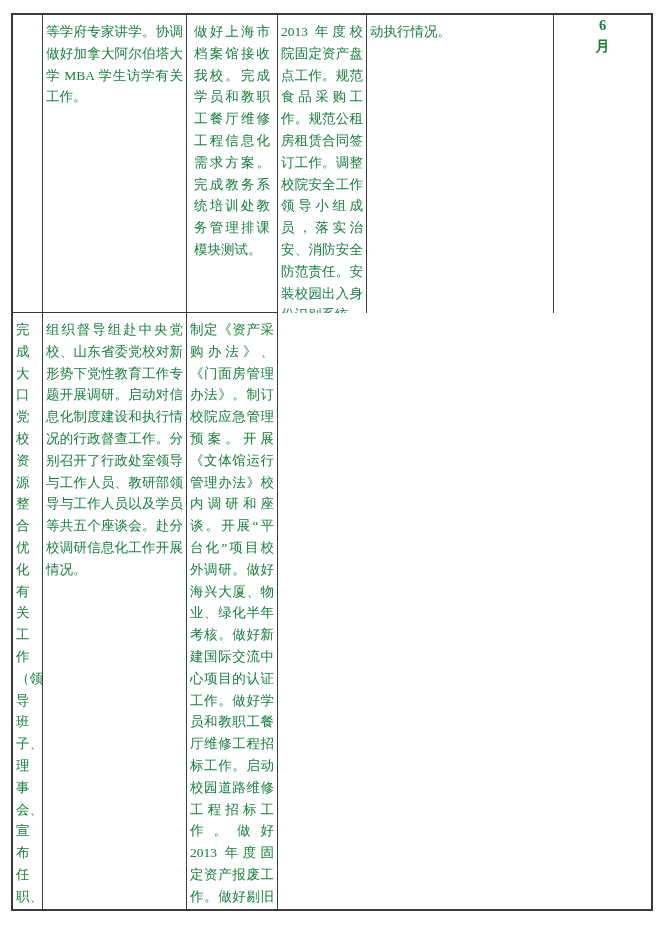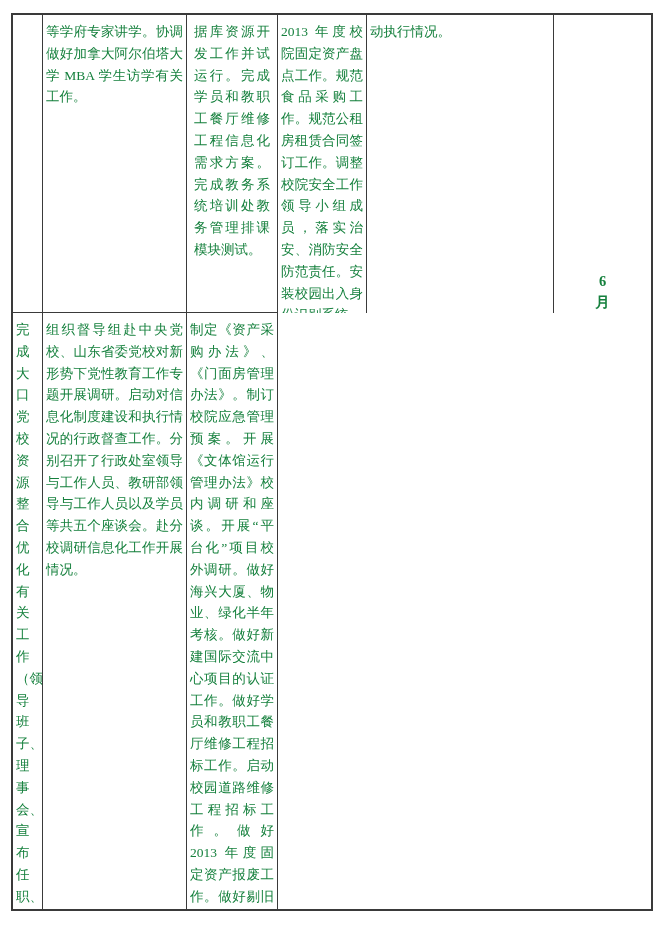--- a/index.html
+++ b/index.html
@@ -33,21 +33,21 @@
     line-height: 21.8px;
     text-align: justify;
     text-justify: inter-ideograph;
     padding: 6px 3px 4px 3px;
   }
   .cell:nth-child(6n) { border-right: none; font-weight: bold; }
   .cell:nth-last-child(-n+6) { border-bottom: none; }
   .c2 { padding-left: 7px; padding-right: 7px; }
   .month {
     display: flex;
-    align-items: flex-end;
+    align-items: flex-start;
     justify-content: center;
     padding: 0;
   }
   .month .month-text {
     display: block;
     width: 18px;
     font-weight: bold;
     font-size: 14.5px;
     line-height: 21px;
     text-align: center;
@@ -60,21 +60,21 @@
 <div class="page">
   <div class="doc-table">
 
     <div class="cell month">
       <span class="month-text"></span>
     </div>
     <div class="cell c1">
       <span>等学府专家讲学。协调做好加拿大阿尔伯塔大学 MBA 学生访学有关工作。</span>
     </div>
     <div class="cell c2">
-      <span>据库资源开发工作并试运行。完成学员和教职工餐厅维修工程信息化需求方案。完成教务系统培训处教务管理排课模块测试。</span>
+      <span>做好上海市档案馆接收我校。完成学员和教职工餐厅维修工程信息化需求方案。完成教务系统培训处教务管理排课模块测试。</span>
     </div>
     <div class="cell c4">
       <span>2013 年度校院固定资产盘点工作。规范食品采购工作。规范公租房租赁合同签订工作。调整校院安全工作领导小组成员，落实治安、消防安全防范责任。安装校园出入身份识别系统。</span>
     </div>
     <div class="cell c5">
       <span>动执行情况。</span>
     </div>
 
     <div class="cell month">
       <span class="month-text">6月</span>

